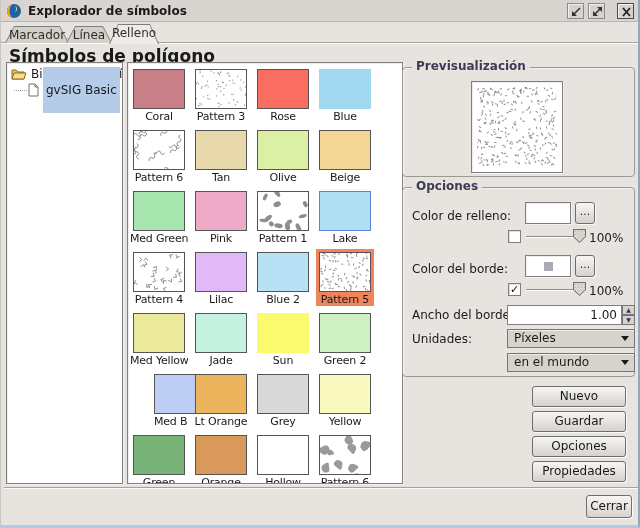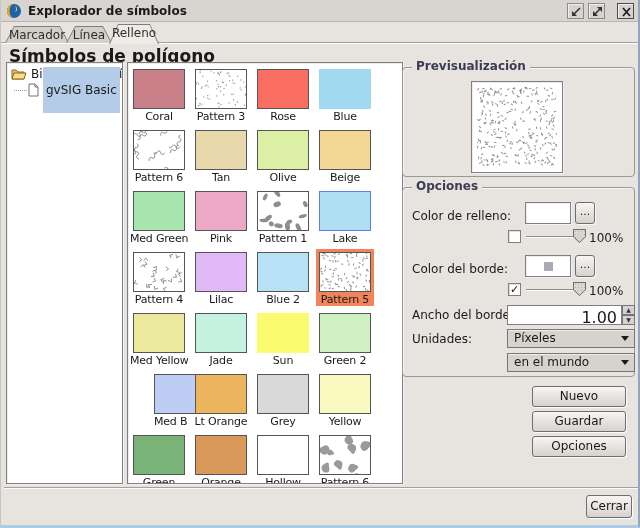--- a/index.html
+++ b/index.html
@@ -90,21 +90,21 @@
     box-shadow:0 1px 0 #FFF;}
   .slider .thumb{position:absolute;right:0;top:0;width:13px;height:14px;
     clip-path:polygon(0 0,100% 0,100% 55%,50% 100%,0 55%);background:#6E6E6E;}
   .slider .thumb i{position:absolute;left:1px;top:1px;right:1px;bottom:1px;display:block;
     clip-path:polygon(0 0,100% 0,100% 55%,50% 100%,0 55%);
     background-color:#DAD6D0;
     background-image:radial-gradient(circle,#B9B5AF 28%,rgba(0,0,0,0) 30%);background-size:3px 3px;}
   .pct{position:absolute;font-size:12px;}
   #spinner{position:absolute;left:104px;top:117px;width:128px;height:20px;}
   #spinner .field{position:absolute;left:0;top:0;width:115px;height:20px;background:#fff;
-    border:1px solid #7F7F7F;font-size:16px;text-align:right;padding:2px 4px 0 0;}
+    border:1px solid #7F7F7F;font-size:12px;text-align:right;padding:2px 4px 0 0;}
   .spinbtn{position:absolute;left:115px;width:13px;height:10px;background:#D6D2CC;
     border:1px solid #76767A;font-size:6px;line-height:8px;text-align:center;color:#2E2E5E;cursor:pointer;}
   #spin-up{top:0;} #spin-dn{top:10px;}
   .combo{position:absolute;left:104px;width:128px;height:19px;background:#D6D2CC;
     border:1px solid #76767A;box-shadow:inset 0 1px 0 #EFEDEA;font-size:12px;
     padding:1px 0 0 6px;cursor:pointer;}
   .combo .arr{position:absolute;right:5px;top:6px;width:0;height:0;
     border-left:4px solid transparent;border-right:4px solid transparent;border-top:5px solid #1A1A1A;}
   
   .abtn{position:absolute;left:531px;width:94px;height:21px;font-size:12px;text-align:center;
@@ -861,18 +861,19 @@
     </div>
     <div class="combo" style="top:165px;">
       <span>en el mundo</span>
       <span class="arr"></span>
     </div>
   </div>
 
   <div class="abtn btn3d" style="top:386px;">Nuevo</div>
   <div class="abtn btn3d" style="top:411px;">Guardar</div>
   <div class="abtn btn3d" style="top:436px;">Opciones</div>
+  <div class="abtn btn3d" style="top:461px;">Propiedades</div>
 
   <div id="sep1"></div>
   <div id="sep2"></div>
   <div id="btn-cerrar" class="btn3d">Cerrar</div>
 
 </div>
 
 </body></html>

